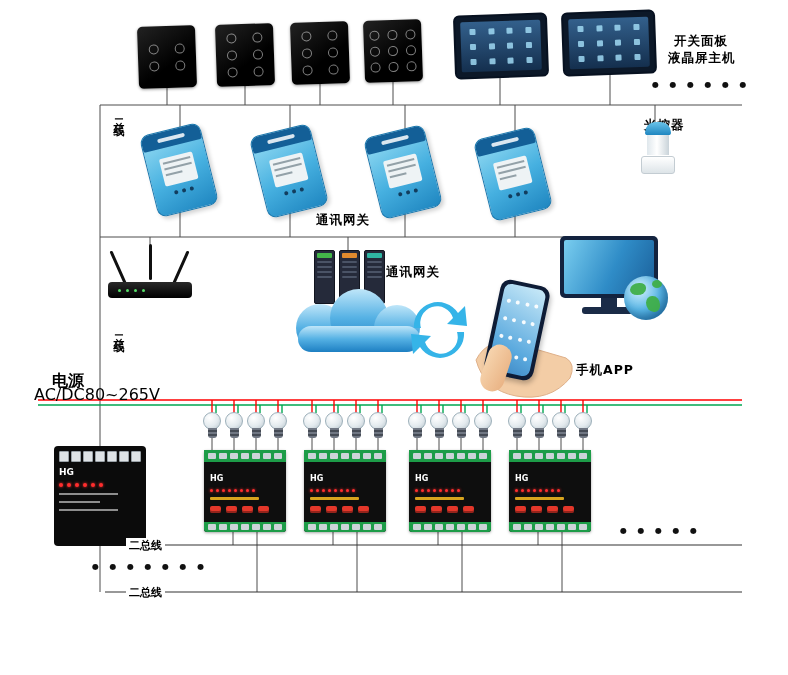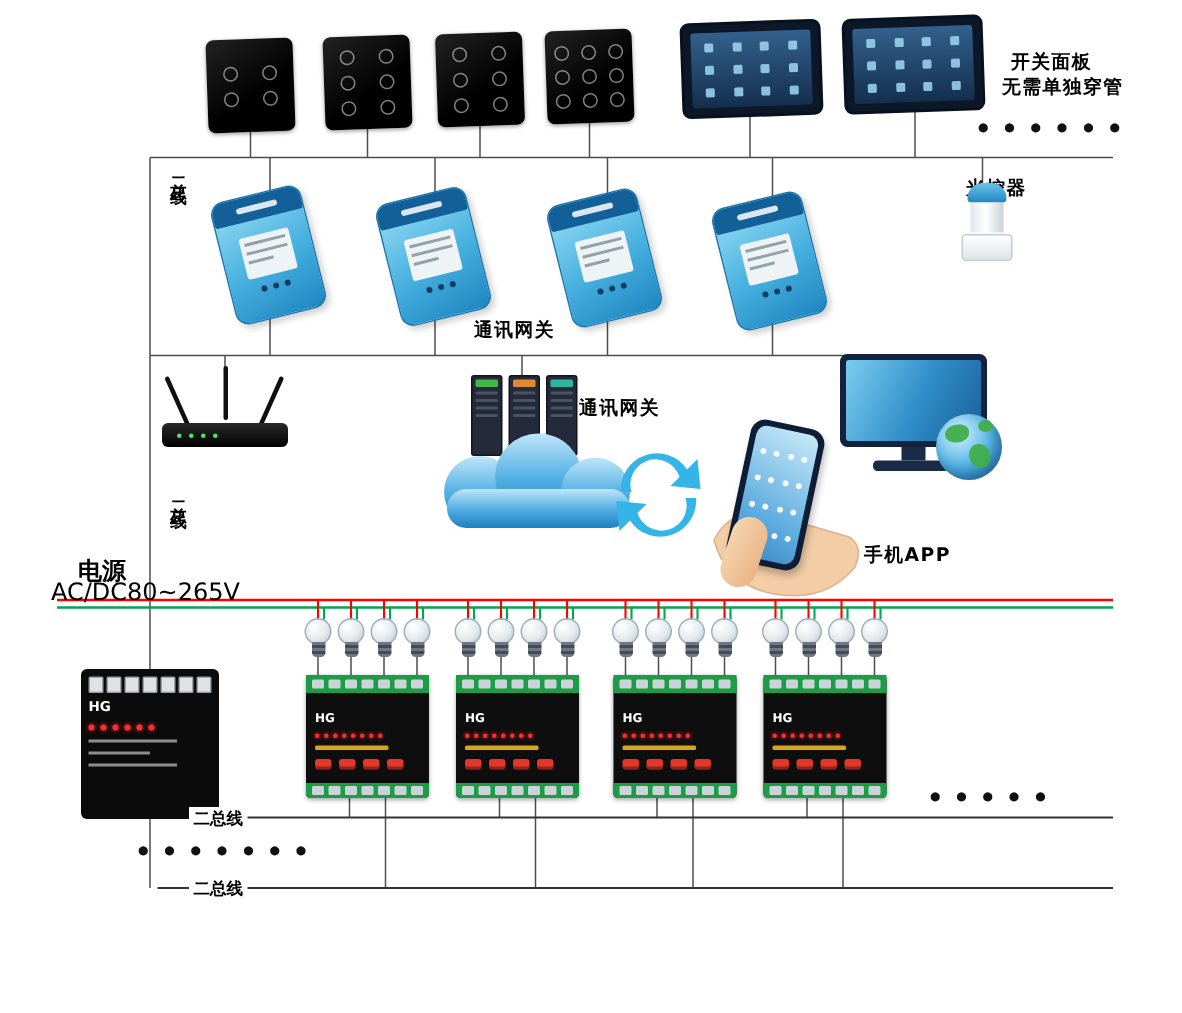--- a/index.html
+++ b/index.html
@@ -234,21 +234,21 @@
         <span class="lcd-icon"></span>
         <span class="lcd-icon"></span>
         <span class="lcd-icon"></span>
         <span class="lcd-icon"></span>
         <span class="lcd-icon"></span>
         <span class="lcd-icon"></span>
       </div>
     </div>
 
   <div class="abs t-main" style="left:674px;top:33px">开关面板</div>
-  <div class="abs t-main" style="left:668px;top:50px">无需单独穿管</div>
+  <div class="abs t-main" style="left:668px;top:50px">液晶屏主机</div>
   <div class="abs t-dots" style="left:652px;top:80px">● ● ● ● ● ●</div>
 
   <div class="abs vlabel" style="left:110px;top:110px">二总线</div>
   <div class="abs vlabel" style="left:110px;top:326px">二总线</div>
 
   <div class="abs gateway" style="left:148px;top:128px">
     <div class="gw-top">
         <span class="gw-topbar"></span>
       </div>
     <div class="gw-sticker">

